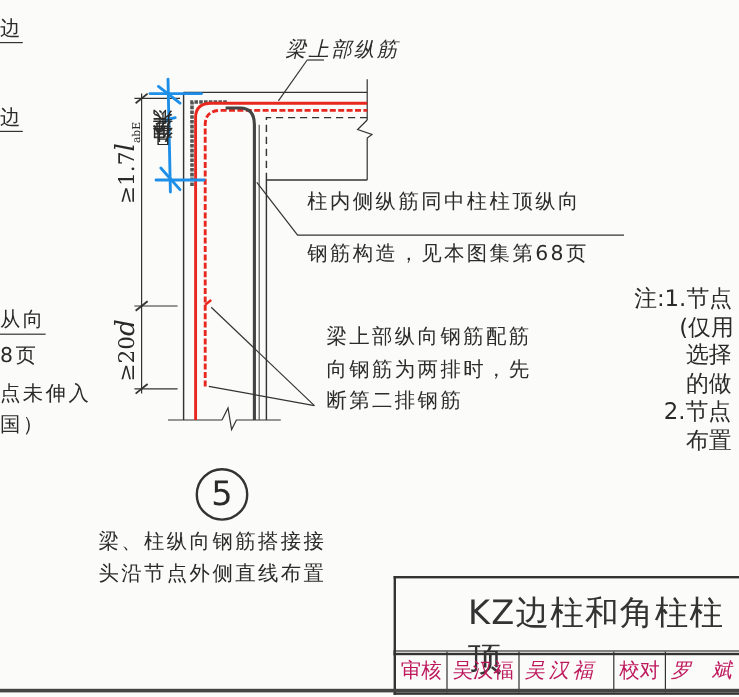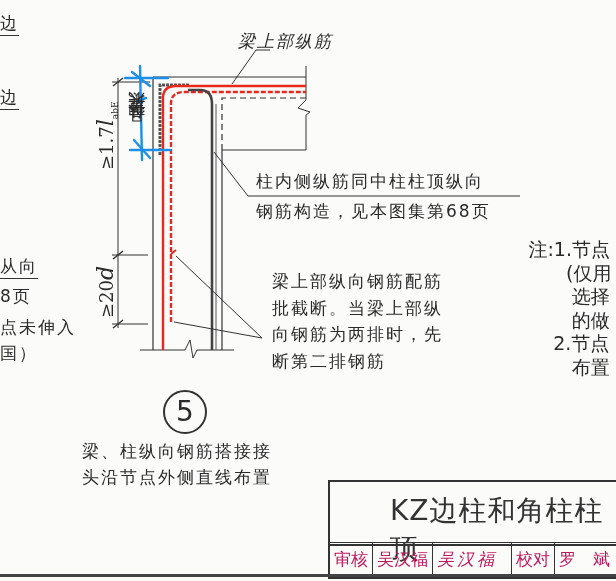--- a/index.html
+++ b/index.html
@@ -97,26 +97,25 @@
 <div class="abs txt" style="left:238px;top:30px;font-style:italic;">梁上部纵筋</div>
 
 <div class="abs" style="left:93px;top:170px;font-size:18px;font-family:'DejaVu Serif',serif;transform:rotate(-90deg);transform-origin:left top;">
   <span>≥1.7</span><i style="font-size:22px;">l</i><sub style="font-size:9px;">abE</sub>
 </div>
 <div class="abs vtext" style="left:124px;top:120px;">且伸至梁底</div>
 <div class="abs" style="left:93px;top:318px;font-size:18px;font-family:'DejaVu Serif',serif;transform:rotate(-90deg);transform-origin:left top;">
   <span>≥20</span><i style="font-size:22px;">d</i>
 </div>
 
-<div class="abs txt" style="left:256px;top:170px;">柱内侧纵筋同中柱柱顶纵向</div>
+<div class="abs txt" style="left:256px;top:156px;">柱内侧纵筋同中柱柱顶纵向</div>
 <div class="abs txt" style="left:256px;top:200px;">钢筋构造，见本图集第68页</div>
 
 <div class="abs txt" style="left:272px;top:268px;line-height:26.5px;">
   <div>梁上部纵向钢筋配筋</div>
-  <div>批截断。当梁上部纵</div>
   <div>向钢筋为两排时，先</div>
   <div>断第二排钢筋</div>
 </div>
 
 <div class="circle5">5</div>
 <div class="abs txt" style="left:82px;top:440px;">梁、柱纵向钢筋搭接接</div>
 <div class="abs txt" style="left:82px;top:466px;">头沿节点外侧直线布置</div>
 
 <div class="abs" style="left:527px;top:238px;font-size:19px;line-height:23.5px;text-align:center;">
   <div><span>注:</span><span>1.</span><span>节点</span></div>
@@ -128,15 +127,15 @@
 </div>
 
 <div class="titlebox">
   <div class="title-text">KZ边柱和角柱柱顶</div>
 </div>
 <div class="signrow">
   <div class="cell">审核</div>
   <div class="cell">吴汉福</div>
   <div class="cell sig" style="width:70px;">吴汉福</div>
   <div class="cell">校对</div>
-  <div class="cell" style="border-right:none;">罗　斌</div>
+  <div class="cell" style="border-right:none;font-style:italic;">罗　斌</div>
 </div>
 <div class="bottomline"></div>
 
 </body></html>

